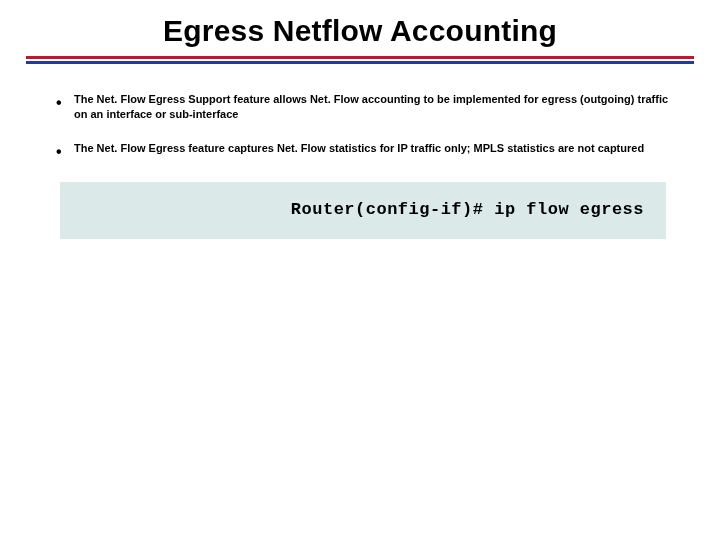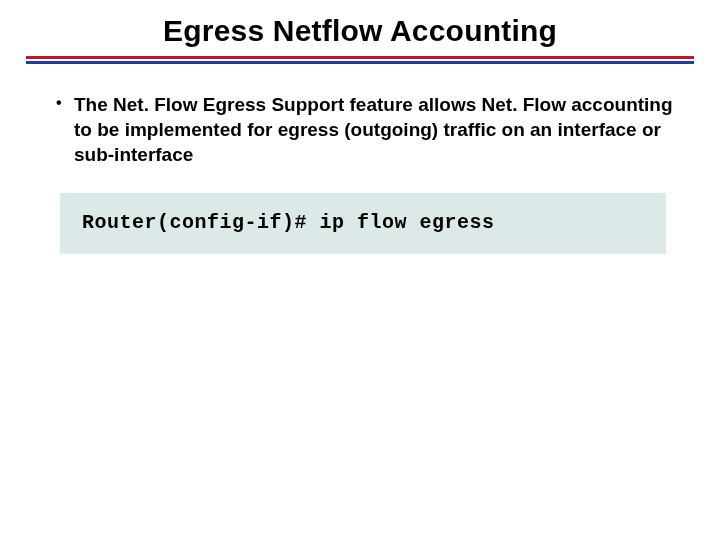--- a/index.html
+++ b/index.html
@@ -38,54 +38,56 @@
   }
   .content {
     padding: 28px 10px 0 16px;
   }
   ul.bullets {
     list-style: none;
   }
   ul.bullets > li {
     position: relative;
     padding-left: 22px;
-    font-size: 19px;
+    font-size: 11px;
     line-height: 1.32;
     font-weight: bold;
     color: #000;
     margin-bottom: 20px;
   }
   ul.bullets > li::before {
     content: "•";
     position: absolute;
     left: 4px;
     top: 0;
     font-size: 16px;
     color: #000;
   }
   .codebox {
     margin: 26px 8px 0 8px;
     background: #dbe9e8;
     padding: 18px 22px 20px 22px;
     font-family: "Courier New", Courier, monospace;
-    font-size: 20px;
+    font-size: 17px;
     font-weight: bold;
     color: #000;
     letter-spacing: 0.5px;
     white-space: pre;
+    text-align: right;
   }
 </style>
 </head>
 <body>
 
 <div class="slide">
   <h1 class="title">Egress Netflow Accounting</h1>
   <hr class="rule rule-red">
   <hr class="rule rule-blue">
 
   <div class="content">
     <ul class="bullets">
       <li>The Net. Flow Egress Support feature allows Net. Flow accounting to be implemented for egress (outgoing) traffic on an interface or sub-interface</li>
+      <li>The Net. Flow Egress feature captures Net. Flow statistics for IP traffic only; MPLS statistics are not captured</li>
     </ul>
 
     <div class="codebox">Router(config-if)# ip flow egress</div>
   </div>
 </div>
 
 </body></html>

